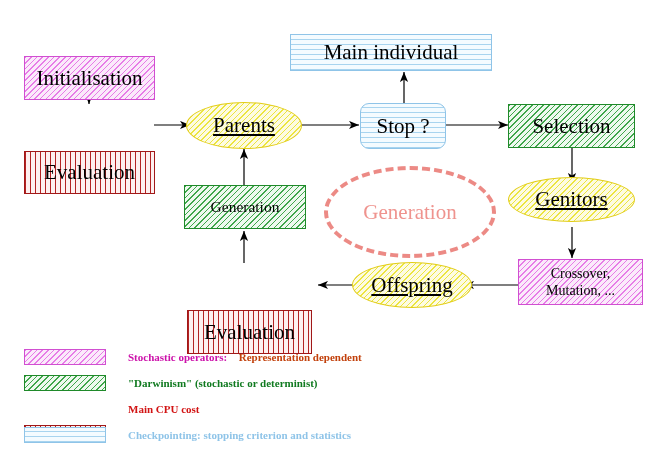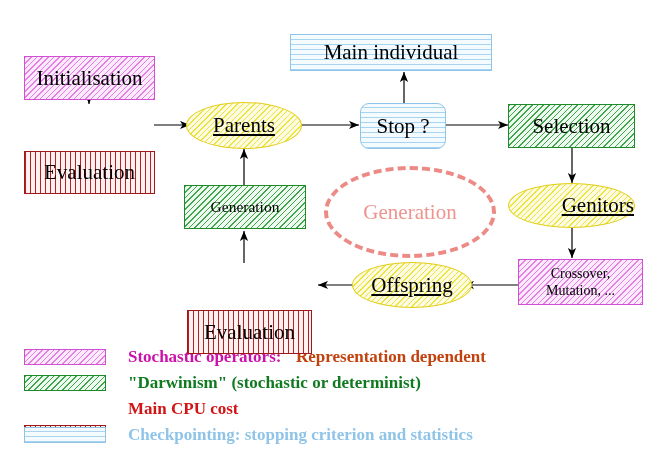--- a/index.html
+++ b/index.html
@@ -114,21 +114,21 @@
     height: 26px;
   }
   .swatch {
     box-sizing: border-box;
     width: 82px;
     height: 16px;
     flex: 0 0 82px;
   }
   .legend-text {
     margin-left: 22px;
-    font-size: 17px;
+    font-size: 11px;
     font-weight: bold;
     white-space: pre;
   }
   .lt-magenta { color: #cc11aa; }
   .lt-gold    { color: #c2410c; }
   .lt-green   { color: #107a20; }
   .lt-red     { color: #d21414; }
   .lt-blue    { color: #8fc4e8; }
 </style>
 </head>
@@ -174,21 +174,21 @@
   </div>
 
   <div class="node fill-blue shape-round" id="n-stop" style="left:360px; top:103px; width:86px; height:46px; font-size:21px;">
     <span class="lbl">Stop ?</span>
   </div>
 
   <div class="node fill-green" id="n-selection" style="left:508px; top:104px; width:127px; height:44px; font-size:21px;">
     <span class="lbl">Selection</span>
   </div>
 
-  <div class="node fill-yellow shape-ellipse" id="n-genitors" style="left:508px; top:183px; width:127px; height:45px; font-size:21px;justify-content:flex-end;">
+  <div class="node fill-yellow shape-ellipse" id="n-genitors" style="left:508px; top:177px; width:127px; height:45px; font-size:21px;">
     <span class="lbl">Genitors</span>
   </div>
 
   <div class="node fill-magenta" id="n-crossover" style="left:518px; top:259px; width:125px; height:46px; font-size:14px; line-height:1.25;">
     <span class="lbl">Crossover,
 Mutation, ...</span>
   </div>
 
   <div class="node fill-yellow shape-ellipse" id="n-offspring" style="left:352px; top:262px; width:120px; height:46px; font-size:21px;">
     <span class="lbl">Offspring</span>

